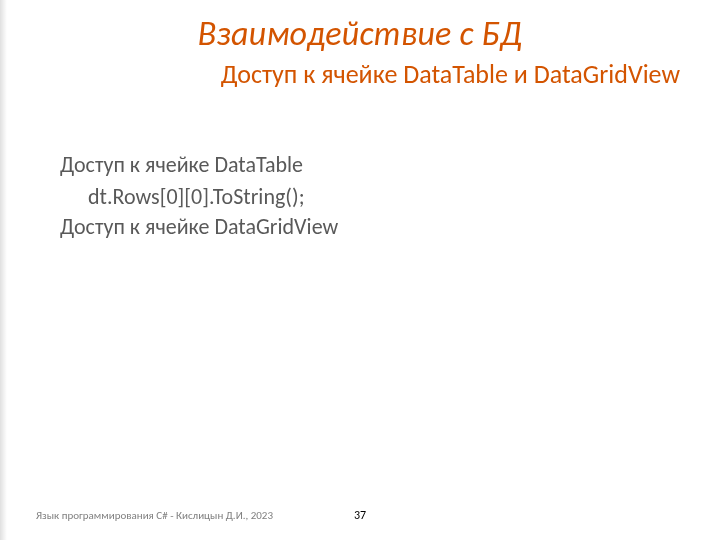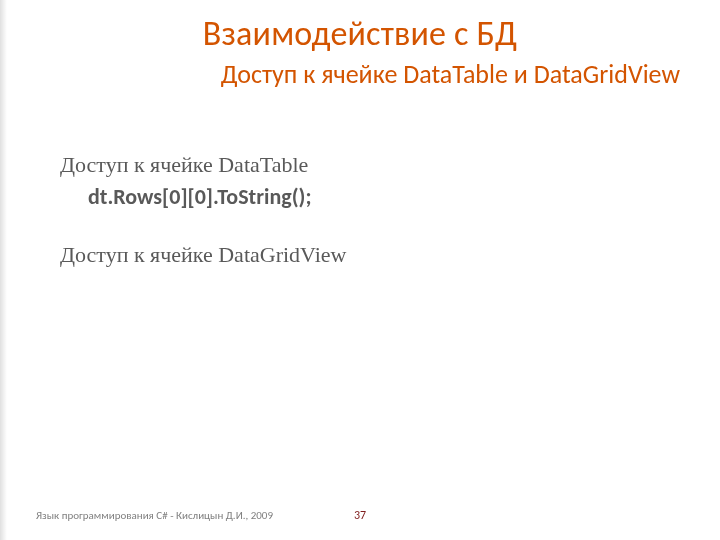--- a/index.html
+++ b/index.html
@@ -15,62 +15,61 @@
       padding: 14px 40px 20px 40px;
       position: relative;
     }
     .title {
       color: #d35400;
       font-size: 34px;
       font-weight: 400;
       text-align: center;
       line-height: 1.15;
       letter-spacing: 0.2px;
+      font-style: italic;
     }
     .subtitle {
       color: #d35400;
       font-size: 26px;
       font-weight: 400;
       text-align: right;
       margin-top: 6px;
       line-height: 1.2;
     }
     .content {
       margin-top: 60px;
       padding-left: 20px;
       color: #595959;
       font-size: 22px;
       line-height: 1.35;
     }
     .content .label {
       font-weight: 400;
-      font-family: Liberation Serif, serif;
     }
     .content .code {
-      font-weight: 700;
+      font-weight: 400;
       padding-left: 28px;
       margin-top: 2px;
     }
     .block2 {
-      margin-top: 28px;
     }
     .footer {
       position: absolute;
       bottom: 18px;
       left: 36px;
       color: #808080;
       font-size: 11px;
       font-weight: 400;
     }
     .pagenum {
       position: absolute;
       bottom: 18px;
       left: 50%;
       transform: translateX(-50%);
-      color: #7f1d1d;
+      color: #000000;
       font-size: 12px;
     }
     .shadow-edge {
       position: absolute;
       left: 0; top: 0; bottom: 0;
       width: 7px;
       background: linear-gradient(to right, rgba(0,0,0,0.12), rgba(0,0,0,0));
     }
   </style>
 </head>
@@ -84,15 +83,15 @@
 
   <div class="content">
     <div class="label">Доступ к ячейке DataTable</div>
     <div class="code">dt.Rows[0][0].ToString();</div>
 
     <div class="block2">
       <div class="label">Доступ к ячейке DataGridView</div>
     </div>
   </div>
 
-  <div class="footer">Язык программирования C# - Кислицын Д.И., 2009</div>
+  <div class="footer">Язык программирования C# - Кислицын Д.И., 2023</div>
   <div class="pagenum">37</div>
 </div>
 
 </body></html>

